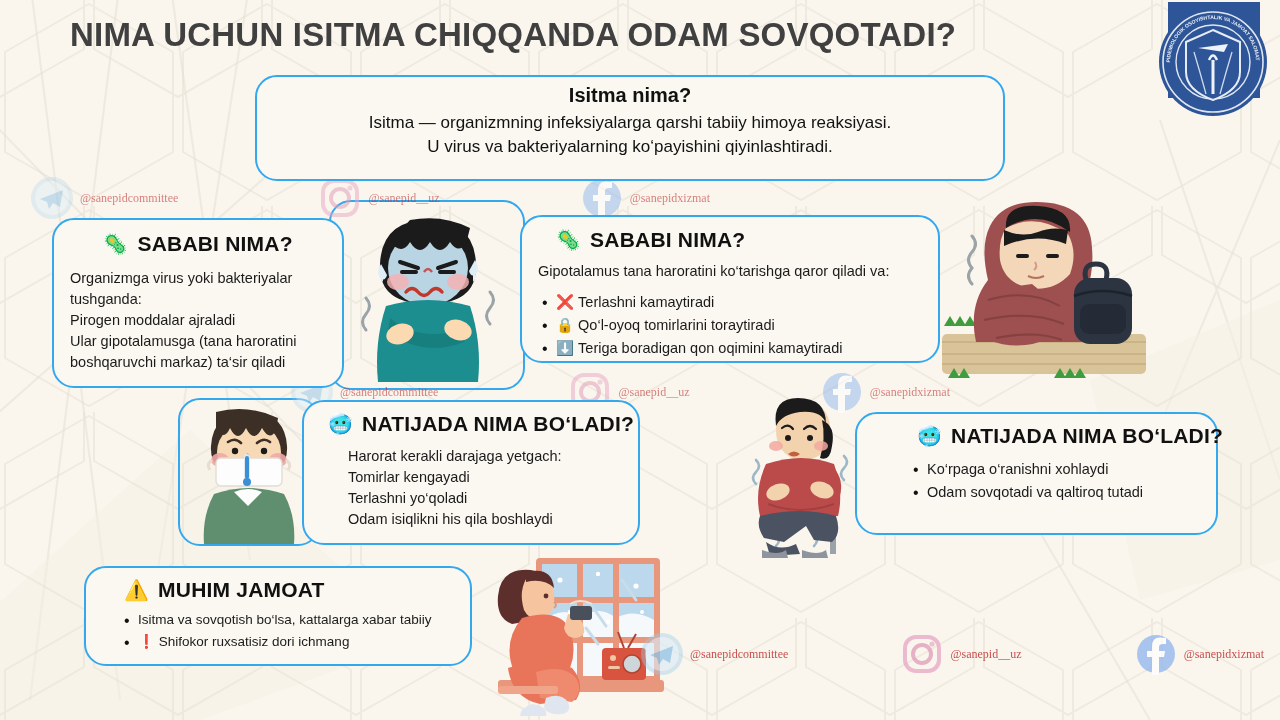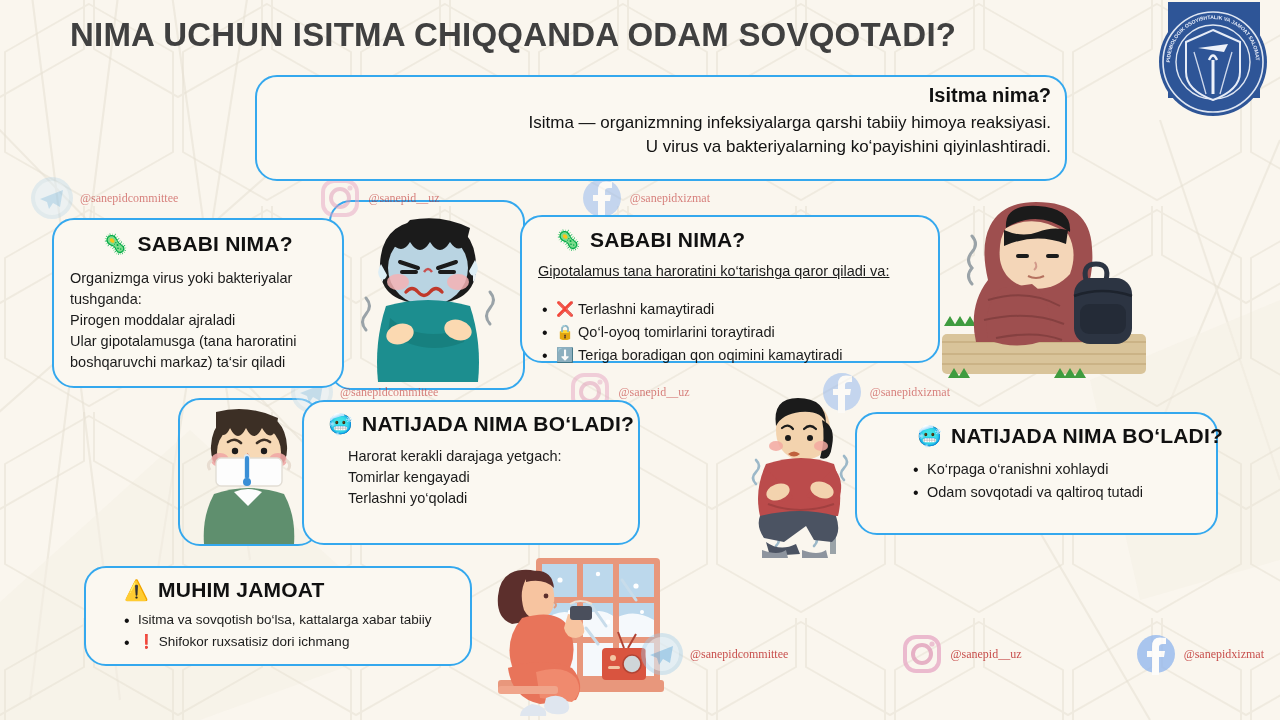--- a/index.html
+++ b/index.html
@@ -76,35 +76,35 @@
   }
   .card ul li::before {
     content: "•";
     position: absolute; left: 4px; top: -1px;
     font-size: 16px; color: #111;
   }
   .bul-icon { margin-right: 4px; }
 
   
   #intro-card {
-    left: 255px; top: 75px; width: 812px; height: 106px;
-    text-align: right;
+    left: 255px; top: 75px; width: 750px; height: 106px;
+    text-align: center;
     padding: 7px 14px 4px;
   }
   #intro-card .intro-title {
     font-size: 20px; font-weight: 700; color: #111; margin-bottom: 4px;
   }
   #intro-card .intro-line { font-size: 17px; line-height: 1.42; color: #121212; }
 
   #cause-left { left: 52px; top: 218px; width: 292px; height: 170px; padding: 12px 16px; }
   #cause-left h2 { justify-content: center; margin-bottom: 12px; }
 
   #cause-right { left: 520px; top: 215px; width: 420px; height: 148px; padding: 11px 16px; }
   #cause-right h2 { margin-bottom: 9px; padding-left: 18px; }
-  #cause-right .lead { margin-bottom: 17px; text-decoration: underline; }
+  #cause-right .lead { margin-bottom: 10px; }
 
   #result-left { left: 302px; top: 400px; width: 338px; height: 145px; padding: 10px 16px; }
   #result-left h2 { margin-bottom: 10px; padding-left: 8px; }
   #result-left p { padding-left: 28px; }
 
   #result-right { left: 855px; top: 412px; width: 363px; height: 123px; padding: 10px 16px; }
   #result-right h2 { margin-bottom: 11px; padding-left: 44px; }
   #result-right ul { padding-left: 36px; }
 
   #note-card { left: 84px; top: 566px; width: 388px; height: 100px; padding: 10px 16px; }
@@ -463,20 +463,21 @@
   </div>
 
   <div class="card" id="result-left">
     <h2>
       <span class="hicon">🥶</span>
       <span>NATIJADA NIMA BO‘LADI?</span>
     </h2>
     <p>Harorat kerakli darajaga yetgach:</p>
     <p>Tomirlar kengayadi</p>
     <p>Terlashni yo‘qoladi</p>
+    <p>Odam isiqlikni his qila boshlaydi</p>
   </div>
 
   <div class="card" id="result-right">
     <h2>
       <span class="hicon">🥶</span>
       <span>NATIJADA NIMA BO‘LADI?</span>
     </h2>
     <ul>
       <li>Ko‘rpaga o‘ranishni xohlaydi</li>
       <li>Odam sovqotadi va qaltiroq tutadi</li>

